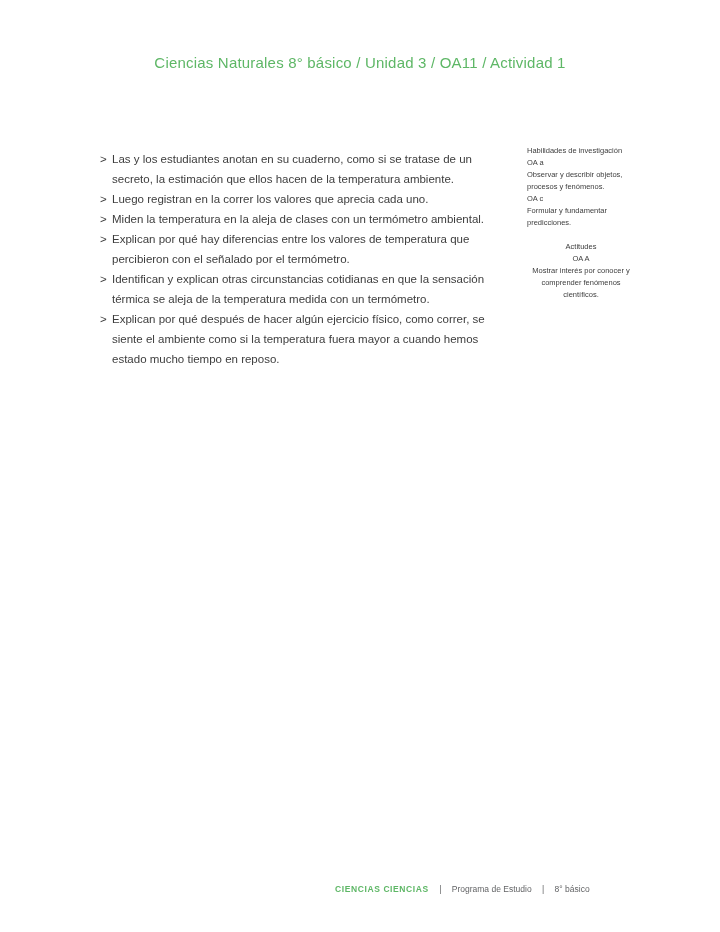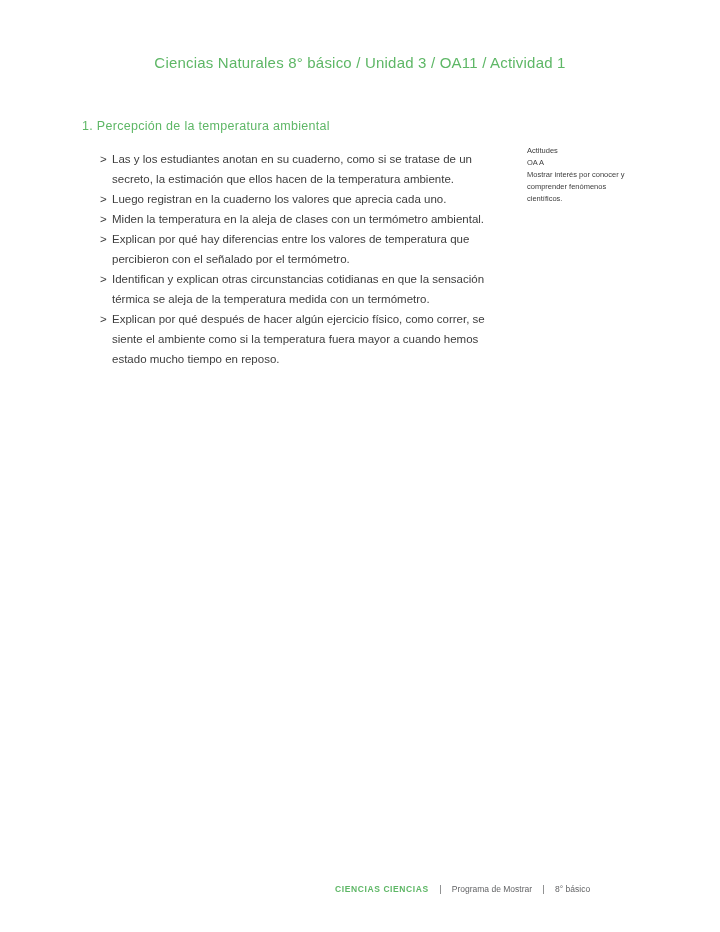--- a/index.html
+++ b/index.html
@@ -92,30 +92,29 @@
     margin:0 8px;
   }
 </style>
 </head>
 <body>
 
 <div class="page">
 
   <div class="header-title">Ciencias Naturales 8° básico / Unidad 3 / OA11 / Actividad 1</div>
 
-  <div class="section-heading">1. Percepción de la temperatura ambiental</div>
 
   <ul class="bullet-list">
     <li class="bullet-item">
       <span class="bullet-marker">&gt;</span>
       <span class="bullet-text">Las y los estudiantes anotan en su cuaderno, como si se tratase de un secreto, la estimación que ellos hacen de la temperatura ambiente.</span>
     </li>
     <li class="bullet-item">
       <span class="bullet-marker">&gt;</span>
-      <span class="bullet-text">Luego registran en la cuaderno los valores que aprecia cada uno.</span>
+      <span class="bullet-text">Luego registran en la correr los valores que aprecia cada uno.</span>
     </li>
     <li class="bullet-item">
       <span class="bullet-marker">&gt;</span>
       <span class="bullet-text">Miden la temperatura en la aleja de clases con un termómetro ambiental.</span>
     </li>
     <li class="bullet-item">
       <span class="bullet-marker">&gt;</span>
       <span class="bullet-text">Explican por qué hay diferencias entre los valores de temperatura que percibieron con el señalado por el termómetro.</span>
     </li>
     <li class="bullet-item">
@@ -123,32 +122,43 @@
       <span class="bullet-text">Identifican y explican otras circunstancias cotidianas en que la sensación térmica se aleja de la temperatura medida con un termómetro.</span>
     </li>
     <li class="bullet-item">
       <span class="bullet-marker">&gt;</span>
       <span class="bullet-text">Explican por qué después de hacer algún ejercicio físico, como correr, se siente el ambiente como si la temperatura fuera mayor a cuando hemos estado mucho tiempo en reposo.</span>
     </li>
   </ul>
 
   <aside class="sidebar">
 
+    <section class="sidebar-section">
+      <div class="sidebar-section-title">Habilidades de investigación</div>
+      <div class="sidebar-item">
+        <span class="oa-code">OA a</span>
+        <span class="oa-text">Observar y describir objetos, procesos y fenómenos.</span>
+      </div>
+      <div class="sidebar-item">
+        <span class="oa-code">OA c</span>
+        <span class="oa-text">Formular y fundamentar predicciones.</span>
+      </div>
+    </section>
 
     <section class="sidebar-section">
       <div class="sidebar-section-title">Actitudes</div>
       <div class="sidebar-item">
         <span class="oa-code">OA A</span>
         <span class="oa-text">Mostrar interés por conocer y comprender fenómenos científicos.</span>
       </div>
     </section>
 
   </aside>
 
   <footer class="footer">
     <span class="footer-brand">CIENCIAS CIENCIAS</span>
     <span class="footer-separator">|</span>
-    <span class="footer-program">Programa de Mostrar</span>
+    <span class="footer-program">Programa de Estudio</span>
     <span class="footer-separator">|</span>
     <span class="footer-grade">8° básico</span>
   </footer>
 
 </div>
 
 </body></html>

